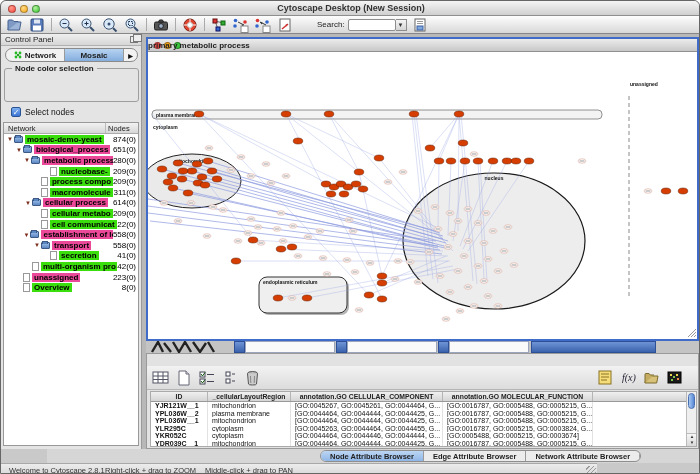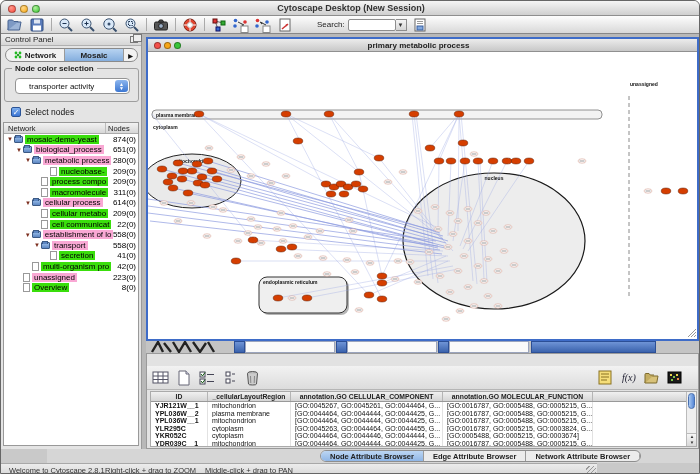--- a/index.html
+++ b/index.html
@@ -46,31 +46,31 @@
   .thead .c1 { flex:1; padding:1px 0 0 4px; border-right:1px solid #bbb; }
   .thead .c2 { width:32px; padding:1px 2px 0 2px; }
   .trow { display:flex; align-items:center; height:10.6px; font-size:8px; white-space:nowrap; cursor:default; }
   .trow.sel { background:#3668c8; }
   .ind { display:inline-block; height:1px; }
   .arr { width:8px; font-size:6px; color:#7c2e1e; text-align:center; flex:none; }
   .noarr { width:8px; flex:none; }
   .ic-folder { flex:none; width:9px; height:7px; background:linear-gradient(#9cc0ea,#5c86c2); border:1px solid #3c5a85; border-radius:1px; margin-right:2px; position:relative; }
   .ic-folder:before { content:""; position:absolute; left:0; top:-2px; width:4px; height:2px; background:#5c86c2; border:1px solid #3c5a85; border-bottom:none; }
   .ic-file { flex:none; width:7px; height:9px; background:#fff; border:1px solid #999; margin-right:2px; }
-  .tlbl { padding:0 2px; color:#000; overflow:hidden; }
+  .tlbl { padding:0 2px; color:#000; overflow:hidden;font-weight:bold; }
   .tlbl.green { background:#3ade0c; }
-  .tlbl.red { background:#f9a8d4; }
+  .tlbl.red { background:#ec4899; }
   .tcnt { margin-left:auto; padding-right:2px; color:#000; }
   .trow.sel .tcnt { color:#fff; }
 
   
   .rarea { position:absolute; left:141px; top:0; width:559px; height:415px; background:#b8b8b8; }
   .frame { position:absolute; left:4px; top:3px; width:553px; height:304px; border:2px solid #3e6cc8; background:#fff; }
   .ftitle { position:relative; height:13px; background:linear-gradient(#ececec,#c8c8c8); border-bottom:1px solid #909090; }
-  .ftitle .title { position:absolute; left:0; right:8px; top:1.5px; text-align:center; font-size:8px; font-weight:bold; color:#222; }
+  .ftitle .title { position:absolute; left:0; right:8px; top:1.5px; text-align:left; font-size:8px; font-weight:bold; color:#222; }
   .flight { position:absolute; top:3px; width:7px; height:7px; border-radius:50%; border:1px solid rgba(0,0,0,.35); }
   .flight.red { left:6px; background:#f4504a; } .flight.yellow { left:16px; background:#f7a617; } .flight.green { left:26px; background:#39c53a; }
   .canvas { position:relative; width:549px; height:287px; background:#fff; overflow:hidden; }
 
   .strip { position:absolute; left:4px; top:307px; width:553px; height:12px; background:#c4c4c4; overflow:hidden; }
   .strip .thumb { position:absolute; top:0; height:12px; background:#fafafa; border:1px solid #9aa4bd; }
   .strip .bbar { position:absolute; top:0; height:12px; background:linear-gradient(#6f94d6,#3b63ad); border:1px solid #2c4f96; }
 
   
   .dpanel { position:absolute; left:4px; top:319px; width:553px; height:96px; background:#e2e2e2; border:1px solid #9a9a9a; }
@@ -250,27 +250,20 @@
             </svg>
           <span>Network</span>
         </span>
         <span class="cp-tab sel">
           <span>Mosaic</span>
         </span>
         <span class="cp-tab-arrow">▶</span>
       </div>
       <div class="group">
         <span class="group-label">Node color selection</span>
-        <div class="combo">
-          <span>transporter activity</span>
-          <span class="stepper">
-              <span>▲</span>
-              <span>▼</span>
-            </span>
-        </div>
       </div>
       <div class="cbrow">
         <span class="cbbox">✓</span>
         <span>Select nodes</span>
       </div>
       <div class="treewrap">
         <div class="thead">
           <span class="c1">Network</span>
           <span class="c2">Nodes</span>
         </div>

